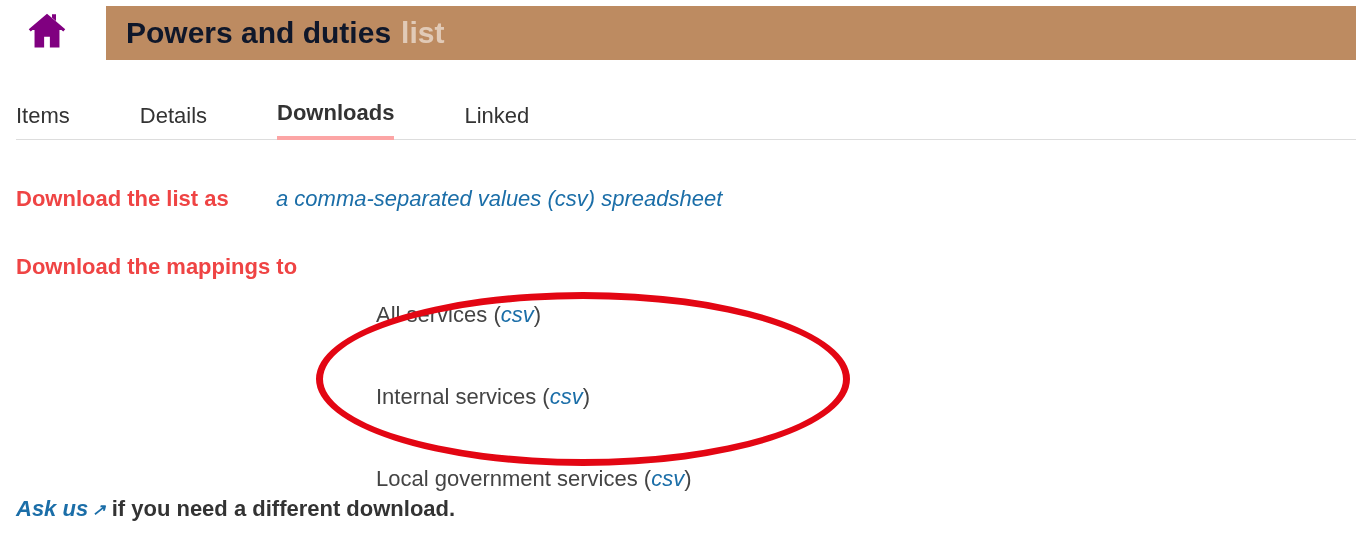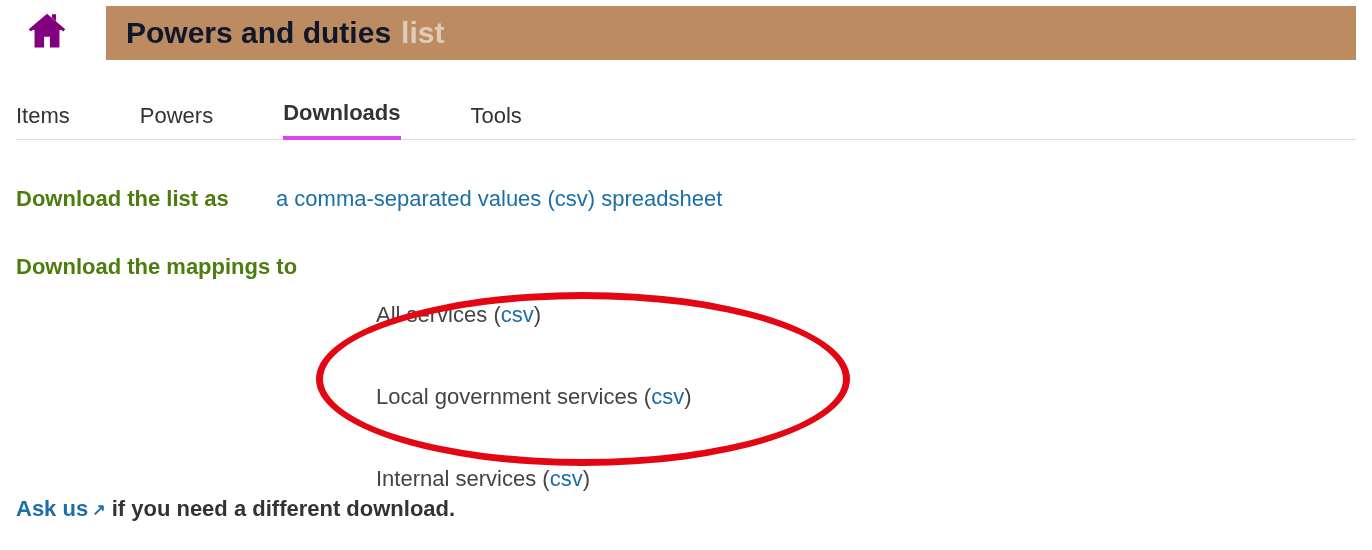--- a/index.html
+++ b/index.html
@@ -3,21 +3,21 @@
 <meta charset="utf-8">
 <style>
   html, body {
     margin: 0;
     padding: 0;
     background: #ffffff;
     font-family: "Segoe UI", "Helvetica Neue", Arial, sans-serif;
     color: #333;
     width: 1372px;
   }
-  a { color: #1b6ea8; text-decoration: none; }
+  a { color: #1b6ea8; text-decoration: none; font-style: italic; }
   .page { padding: 0 16px 40px 16px; }
 
   
   .header-row {
     display: flex;
     align-items: stretch;
     gap: 28px;
     padding-top: 6px;
   }
   .home-icon {
@@ -56,38 +56,38 @@
     margin-top: 40px;
     font-size: 22px;
     color: #333;
   }
   .tab {
     padding: 0 0 10px 0;
     cursor: pointer;
   }
   .tab.active {
     font-weight: 700;
-    border-bottom: 4px solid #d946ef;
+    border-bottom: 4px solid #fca5a5;
     margin-bottom: -1px;
   }
 
   
   .section {
     margin-top: 42px;
     font-size: 22px;
   }
   .row {
     display: flex;
     align-items: flex-start;
     line-height: 1.55;
   }
   .row + .row { margin-top: 34px; }
   .label {
     font-weight: 700;
-    color: #4d7c0f;
+    color: #ef4444;
     min-width: 352px;
     padding-right: 8px;
     white-space: nowrap;
   }
   .values { color: #444; }
   .values .line { white-space: nowrap; margin-top: 48px; }
   .paren { color:#444; }
   .link-inline { color: #1b6ea8; }
 
   .ask-line {
@@ -126,23 +126,23 @@
       </svg>
     </div>
     <div class="title-bar">
       <span class="title-main">Powers and duties</span>
       <span class="title-sub">list</span>
     </div>
   </div>
 
   <div class="tabs">
     <div class="tab">Items</div>
-    <div class="tab">Powers</div>
+    <div class="tab">Details</div>
     <div class="tab active">Downloads</div>
-    <div class="tab">Tools</div>
+    <div class="tab">Linked</div>
   </div>
 
   <div class="content-wrap">
 
     <div class="section">
 
       <div class="row">
         <div class="label" style="min-width:252px">Download the list as</div>
         <div class="values">
           <a href="#" class="link-inline">a comma-separated values (csv) spreadsheet</a>
@@ -150,25 +150,25 @@
       </div>
 
       <div class="row">
         <div class="label">Download the mappings to</div>
         <div class="values">
           <div class="line">
             <span>All services</span>
             <span class="paren"> (</span><a href="#" class="link-inline">csv</a><span class="paren">)</span>
           </div>
           <div class="line">
-            <span>Local government services</span>
+            <span>Internal services</span>
             <span class="paren"> (</span><a href="#" class="link-inline">csv</a><span class="paren">)</span>
           </div>
           <div class="line">
-            <span>Internal services</span>
+            <span>Local government services</span>
             <span class="paren"> (</span><a href="#" class="link-inline">csv</a><span class="paren">)</span>
           </div>
         </div>
       </div>
 
     </div>
 
     <div class="ask-line">
       <a href="#"><span>Ask us</span><span class="ext-icon">↗</span></a><span> if you need a different download.</span>
     </div>

